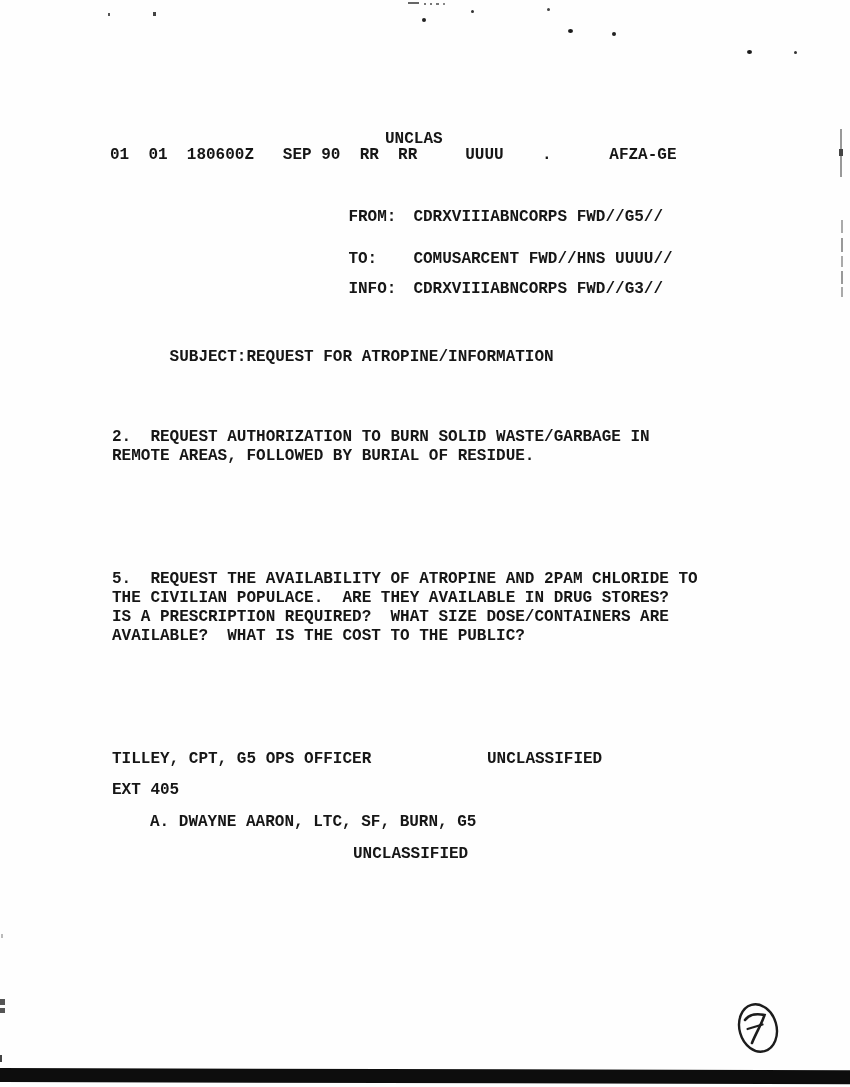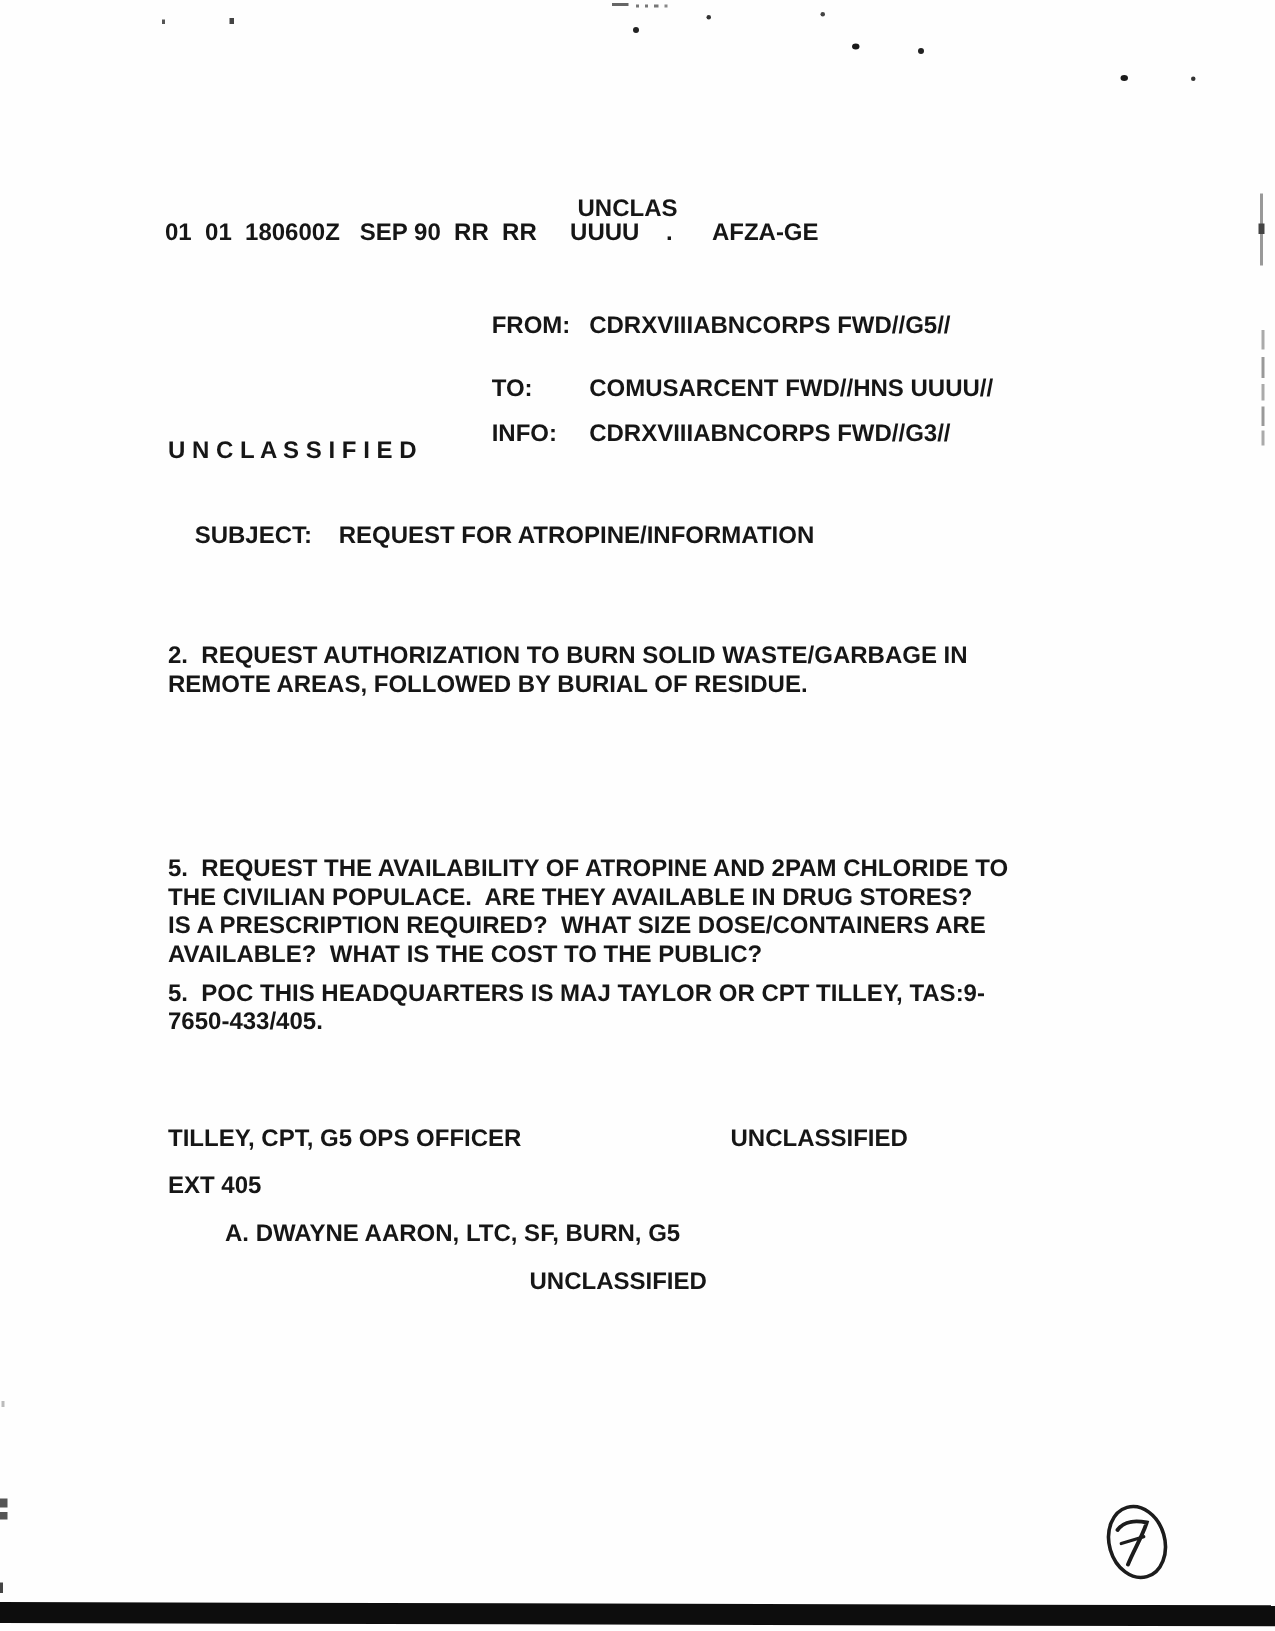--- a/index.html
+++ b/index.html
@@ -7,35 +7,35 @@
     margin: 0;
     padding: 0;
     background: #ffffff;
   }
   .page {
     position: relative;
     width: 850px;
     height: 1087px;
     background: #fefefe;
     overflow: hidden;
-    font-family: Liberation Sans, sans-serif;
+    font-family: Liberation Mono, monospace;
     font-size: 16px;
     font-weight: 700;
     line-height: 19px;
     color: #161616;
   }
   pre.line {
     position: absolute;
     margin: 0;
     font: inherit;
     white-space: pre;
   }
   .addr-row { position: absolute; left: 310px; white-space: pre; }
   .addr-label { display: inline-block; width: 65px; }
-  .subject-label { display: inline-block; width: 96px; }
+  .subject-label { display: inline-block; width: 96px; text-align: right; }
   .sig-classification { position: absolute; left: 375px; top: 0; }
   .artifact { position: absolute; }
   .bottom-bar {
     position: absolute;
     left: 0;
     top: 1068px;
     width: 852px;
     height: 14px;
     background: #0d0d0d;
     transform: rotate(0.15deg);
@@ -60,34 +60,31 @@
   <div class="addr-row" style="top:189px">
     <span class="addr-label">FROM:</span><span>CDRXVIIIABNCORPS FWD//G5//</span>
   </div>
   <div class="addr-row" style="top:231px">
     <span class="addr-label">TO:</span><span>COMUSARCENT FWD//HNS UUUU//</span>
   </div>
   <div class="addr-row" style="top:261px">
     <span class="addr-label">INFO:</span><span>CDRXVIIIABNCORPS FWD//G3//</span>
   </div>
 
-  <pre class="line" style="left:112px; top:291px">U N C L A S S I F I E D</pre>
 
   <div class="addr-row" style="left:112px; top:329px">
     <span class="subject-label">SUBJECT:</span><span>REQUEST FOR ATROPINE/INFORMATION</span>
   </div>
 
   <pre class="line" style="left:112px; top:428px">2.  REQUEST AUTHORIZATION TO BURN SOLID WASTE/GARBAGE IN
 REMOTE AREAS, FOLLOWED BY BURIAL OF RESIDUE.</pre>
   <pre class="line" style="left:112px; top:570px">5.  REQUEST THE AVAILABILITY OF ATROPINE AND 2PAM CHLORIDE TO
 THE CIVILIAN POPULACE.  ARE THEY AVAILABLE IN DRUG STORES?
 IS A PRESCRIPTION REQUIRED?  WHAT SIZE DOSE/CONTAINERS ARE
 AVAILABLE?  WHAT IS THE COST TO THE PUBLIC?</pre>
-  <pre class="line" style="left:112px; top:653px">5.  POC THIS HEADQUARTERS IS MAJ TAYLOR OR CPT TILLEY, TAS:9-
-7650-433/405.</pre>
 
   <pre class="line" style="left:112px; top:750px; width:600px"><span>TILLEY, CPT, G5 OPS OFFICER</span><span class="sig-classification">UNCLASSIFIED</span></pre>
   <pre class="line" style="left:112px; top:781px">EXT 405</pre>
   <pre class="line" style="left:150px; top:813px">A. DWAYNE AARON, LTC, SF, BURN, G5</pre>
   <pre class="line" style="left:353px; top:845px">UNCLASSIFIED</pre>
 
   <svg class="page-number-circle" viewBox="0 0 60 64" xmlns="http://www.w3.org/2000/svg">
     <ellipse cx="30" cy="31" rx="18.5" ry="24" transform="rotate(-16 30 31)" fill="none" stroke="#1c1c1c" stroke-width="2.4"></ellipse>
     <path d="M 17 23 C 21 17.5, 27 16, 36.5 18 C 33.5 27.5, 27.5 37, 24 46" fill="none" stroke="#1c1c1c" stroke-width="2.6" stroke-linecap="round"></path>
     <path d="M 19.5 32 L 34.5 27.5" fill="none" stroke="#1c1c1c" stroke-width="2.2" stroke-linecap="round"></path>

